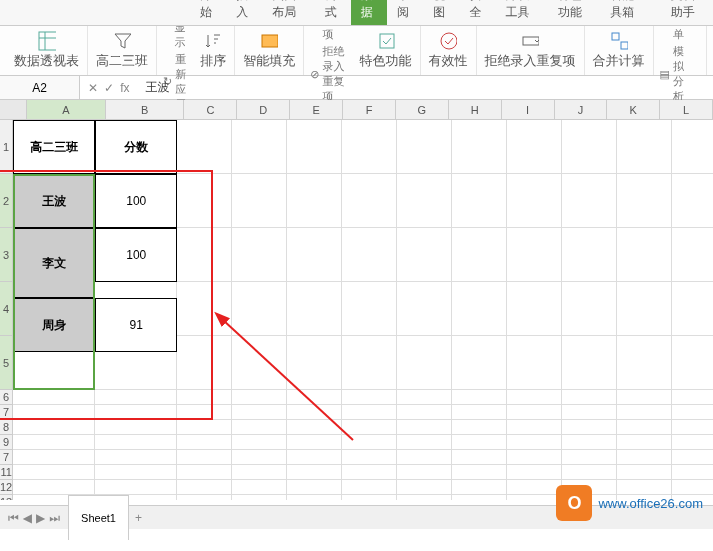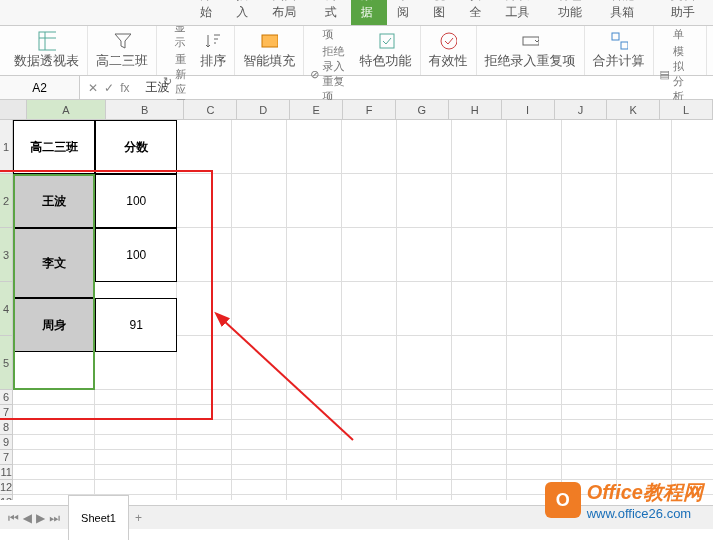--- a/index.html
+++ b/index.html
@@ -501,16 +501,15 @@
     <span>▶</span>
     <span>⏭</span>
   </div>
   <div class="sheet-tab">Sheet1</div>
   <div class="sheet-add">+</div>
 </div>
 
 <div class="watermark">
   <div class="wm-icon">O</div>
   <div class="wm-text">
-    <div class="wm-title">Office教程网</div>
     <div class="wm-url">www.office26.com</div>
   </div>
 </div>
 
 </body></html>

